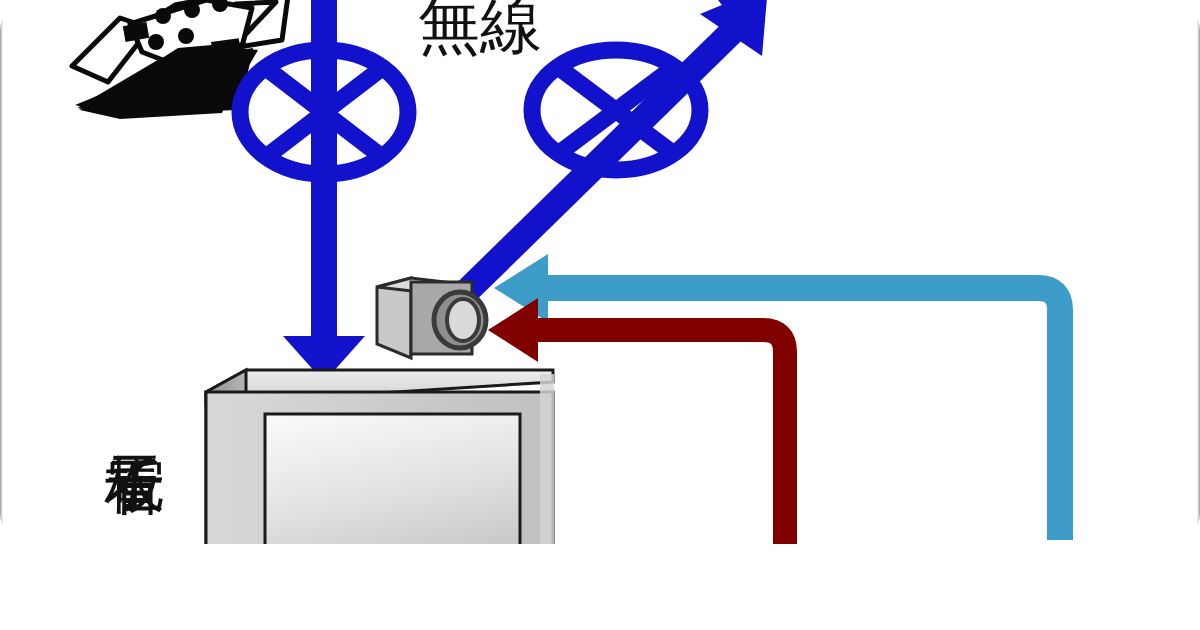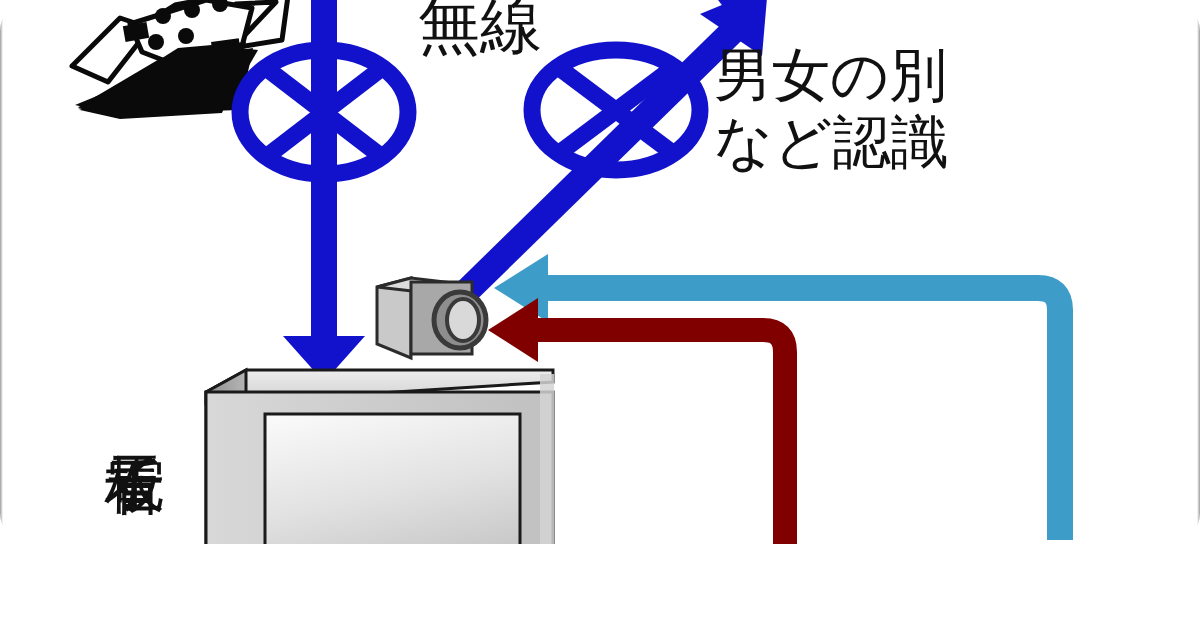--- a/index.html
+++ b/index.html
@@ -208,18 +208,16 @@
                Q1038,598 1016,622 Q996,616 975,630 Z" fill="#0a0a0a"></path>
       <path d="M972,600 Q966,630 972,630 L1152,630 Q1160,630 1154,600
                Q1140,618 1112,620 Q1090,596 1062,594
                Q1034,596 1012,620 Q986,618 972,600 Z" fill="#0a0a0a"></path>
     </g>
 
   </svg>
 
   <div class="jp-label" id="label-wireless">無線</div>
 
-  <div class="jp-label" id="label-recognize">男女の別
-など認識</div>
 
   <div class="jp-label" id="label-signage">電子看板</div>
 
 </div>
 
 </body></html>

